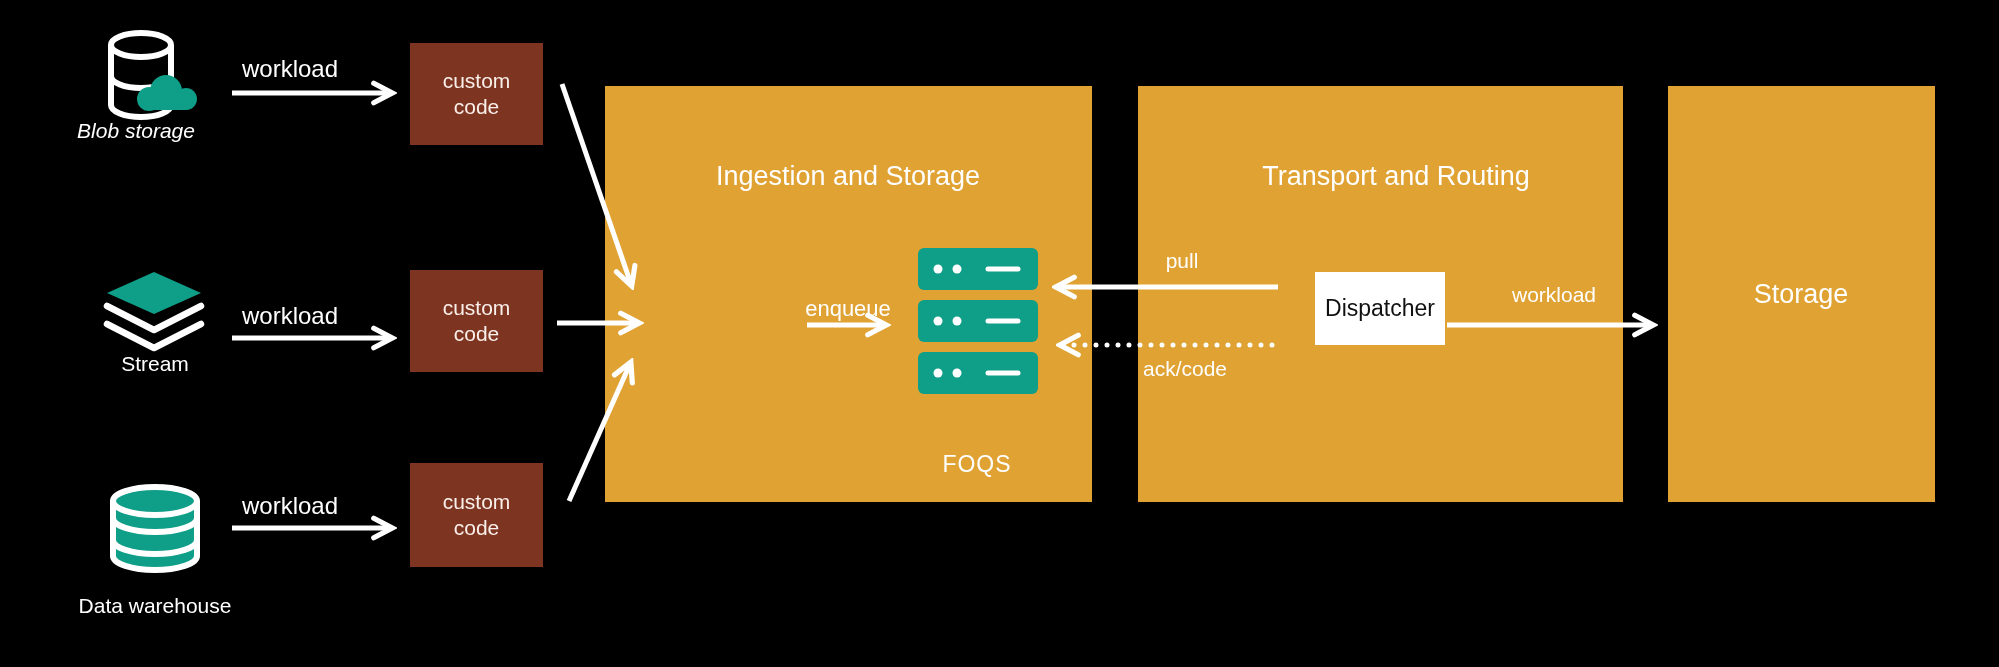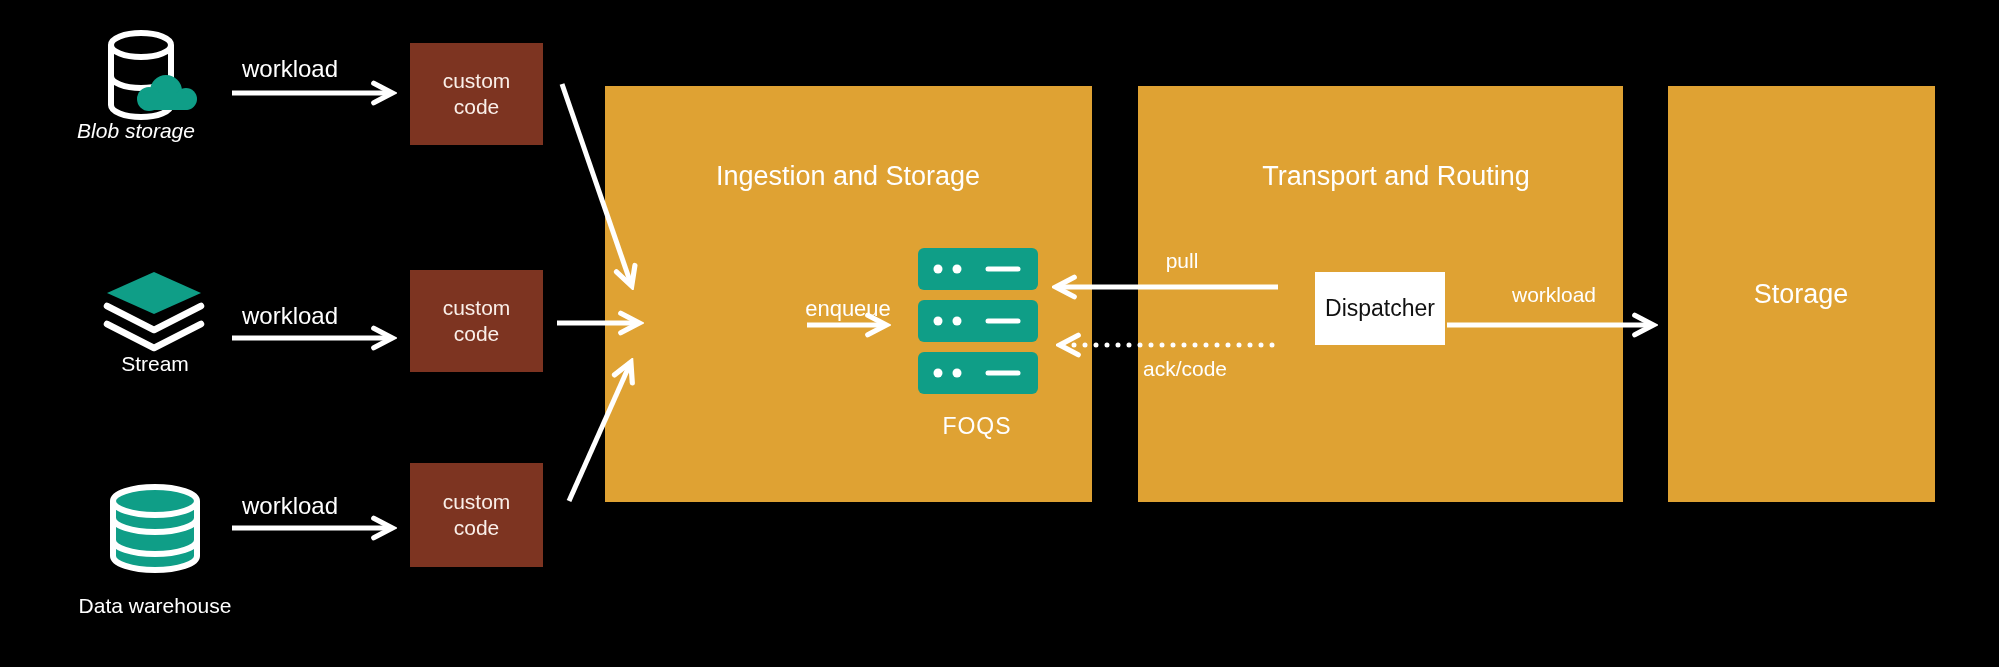--- a/index.html
+++ b/index.html
@@ -47,21 +47,21 @@
   .lbl{
     position:absolute;
     transform:translate(-50%,-50%);
     color:#FFFFFF;
     white-space:nowrap;
   }
   .lbl-source{font-size:21px;}
   .lbl-workload{font-size:24px;}
   .lbl-edge{font-size:21px;}
   .lbl-enqueue{font-size:22px;}
-  .lbl-foqs{font-size:23px;letter-spacing:1px;}
+  .lbl-foqs{font-size:23px;letter-spacing:1px;margin-top:38px;}
   svg.overlay{
     position:absolute;left:0;top:0;z-index:5;
     pointer-events:none;
   }
   .textlayer{position:absolute;left:0;top:0;width:100%;height:100%;z-index:6;}
 </style>
 </head>
 <body>
 
 <div class="canvas">

